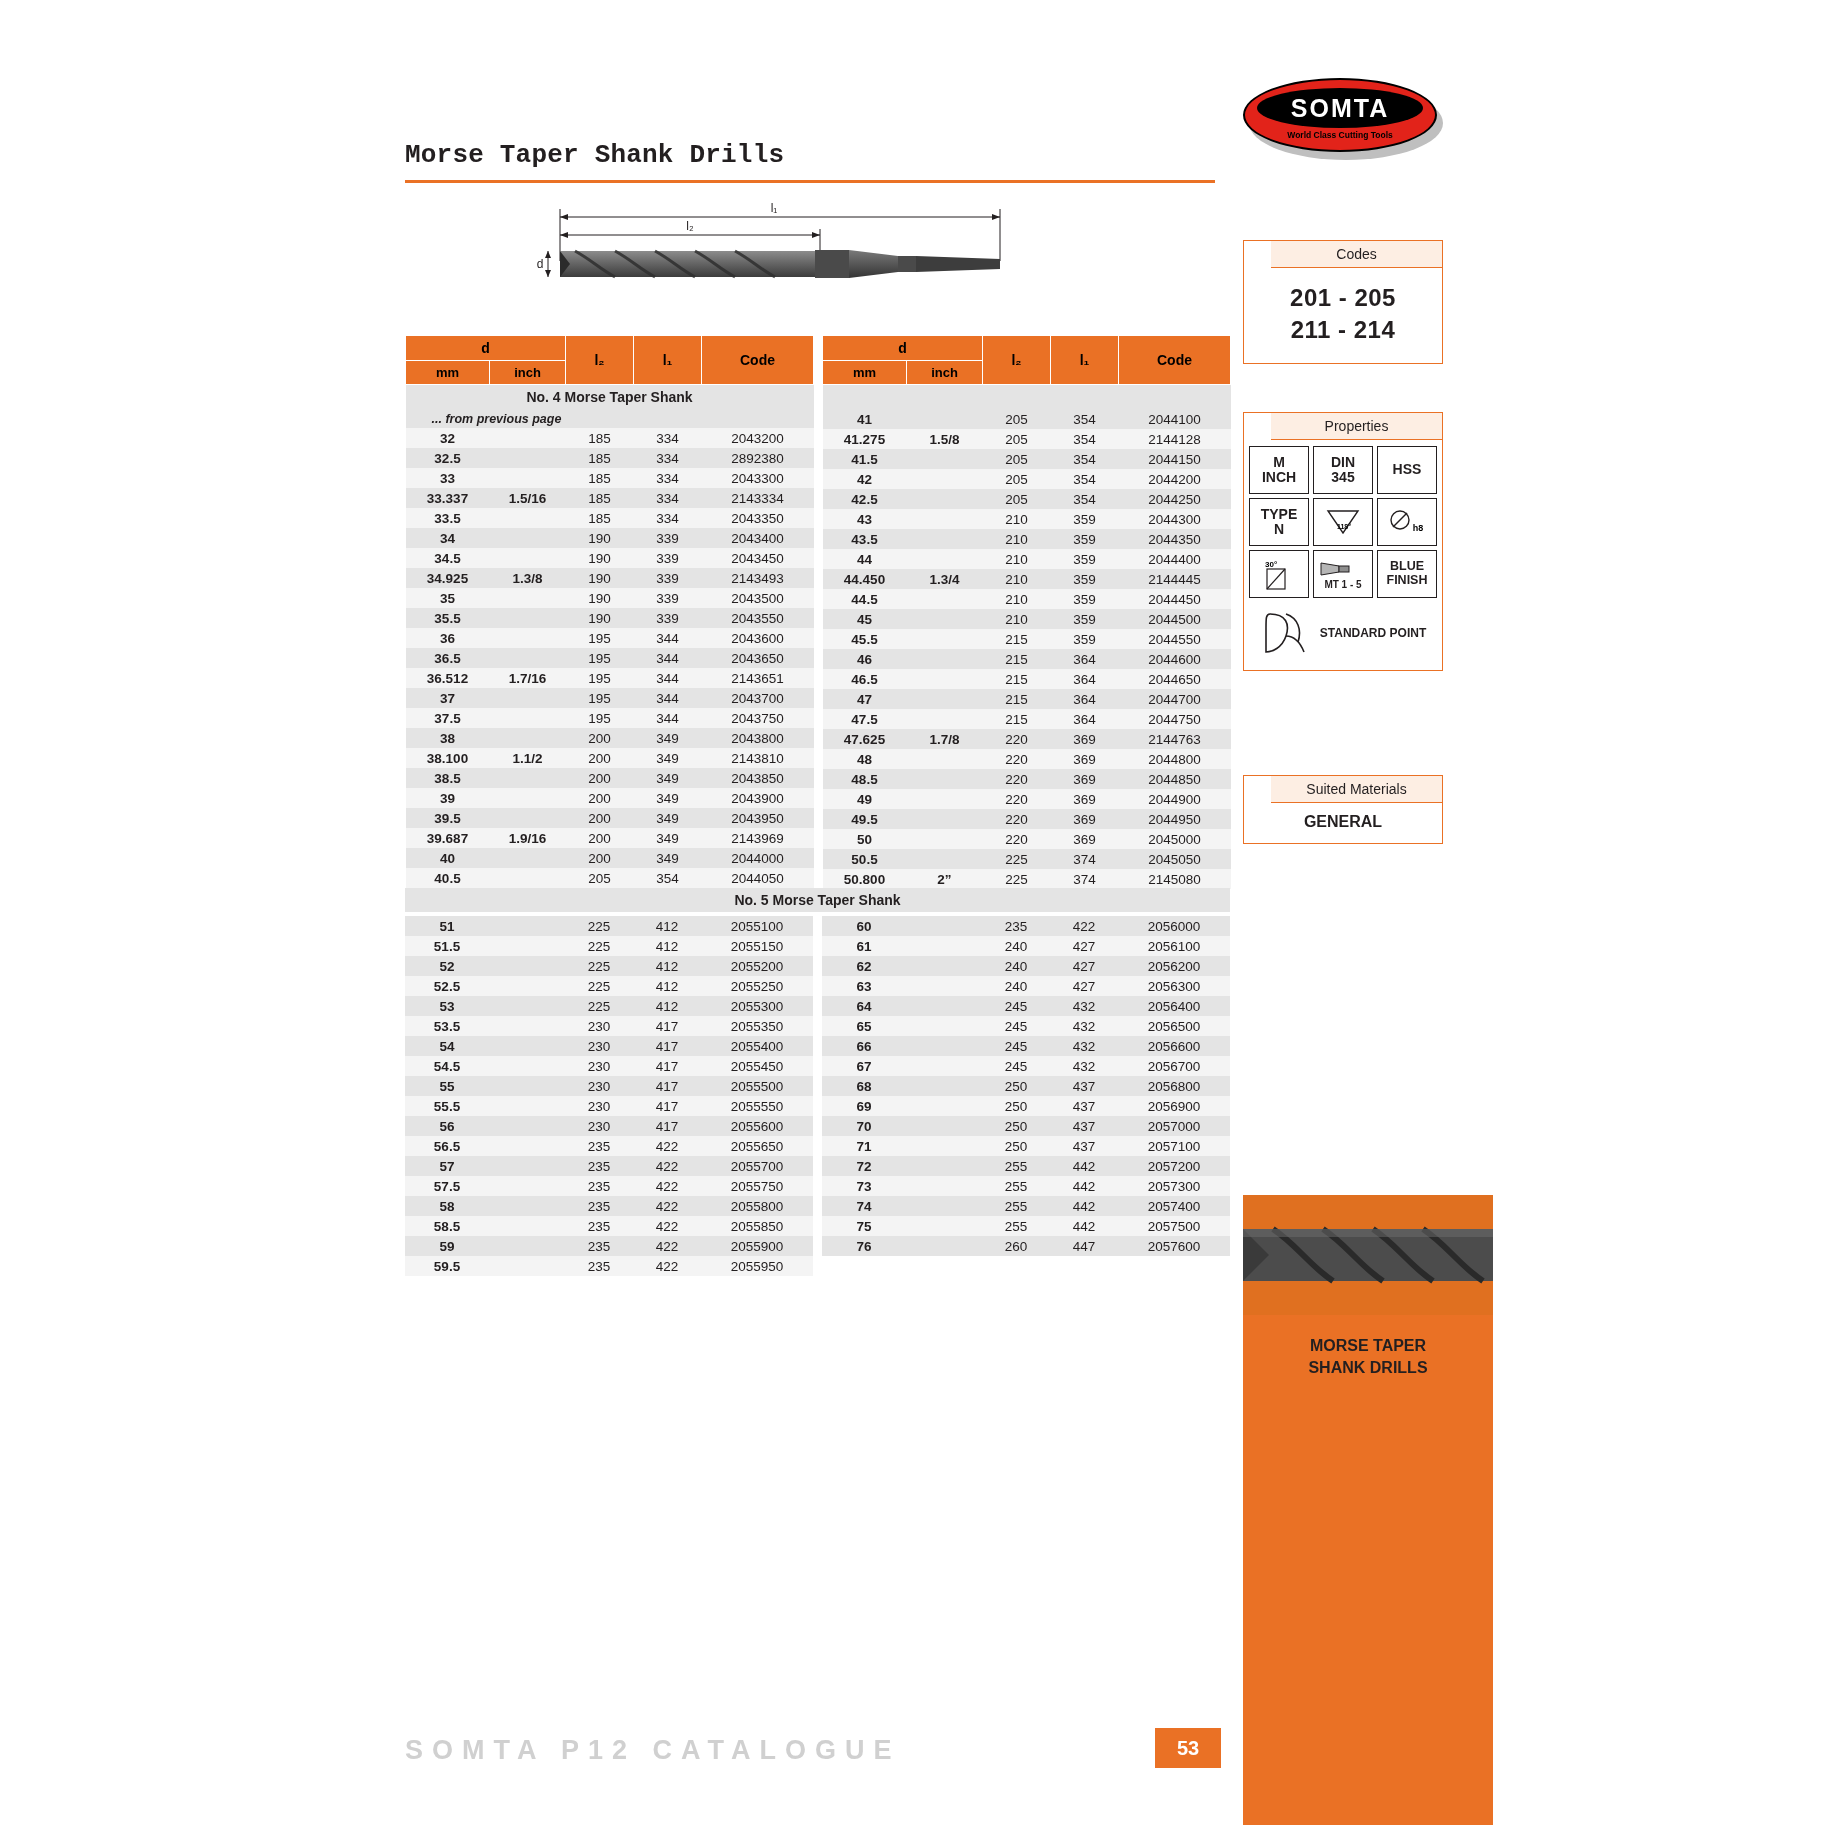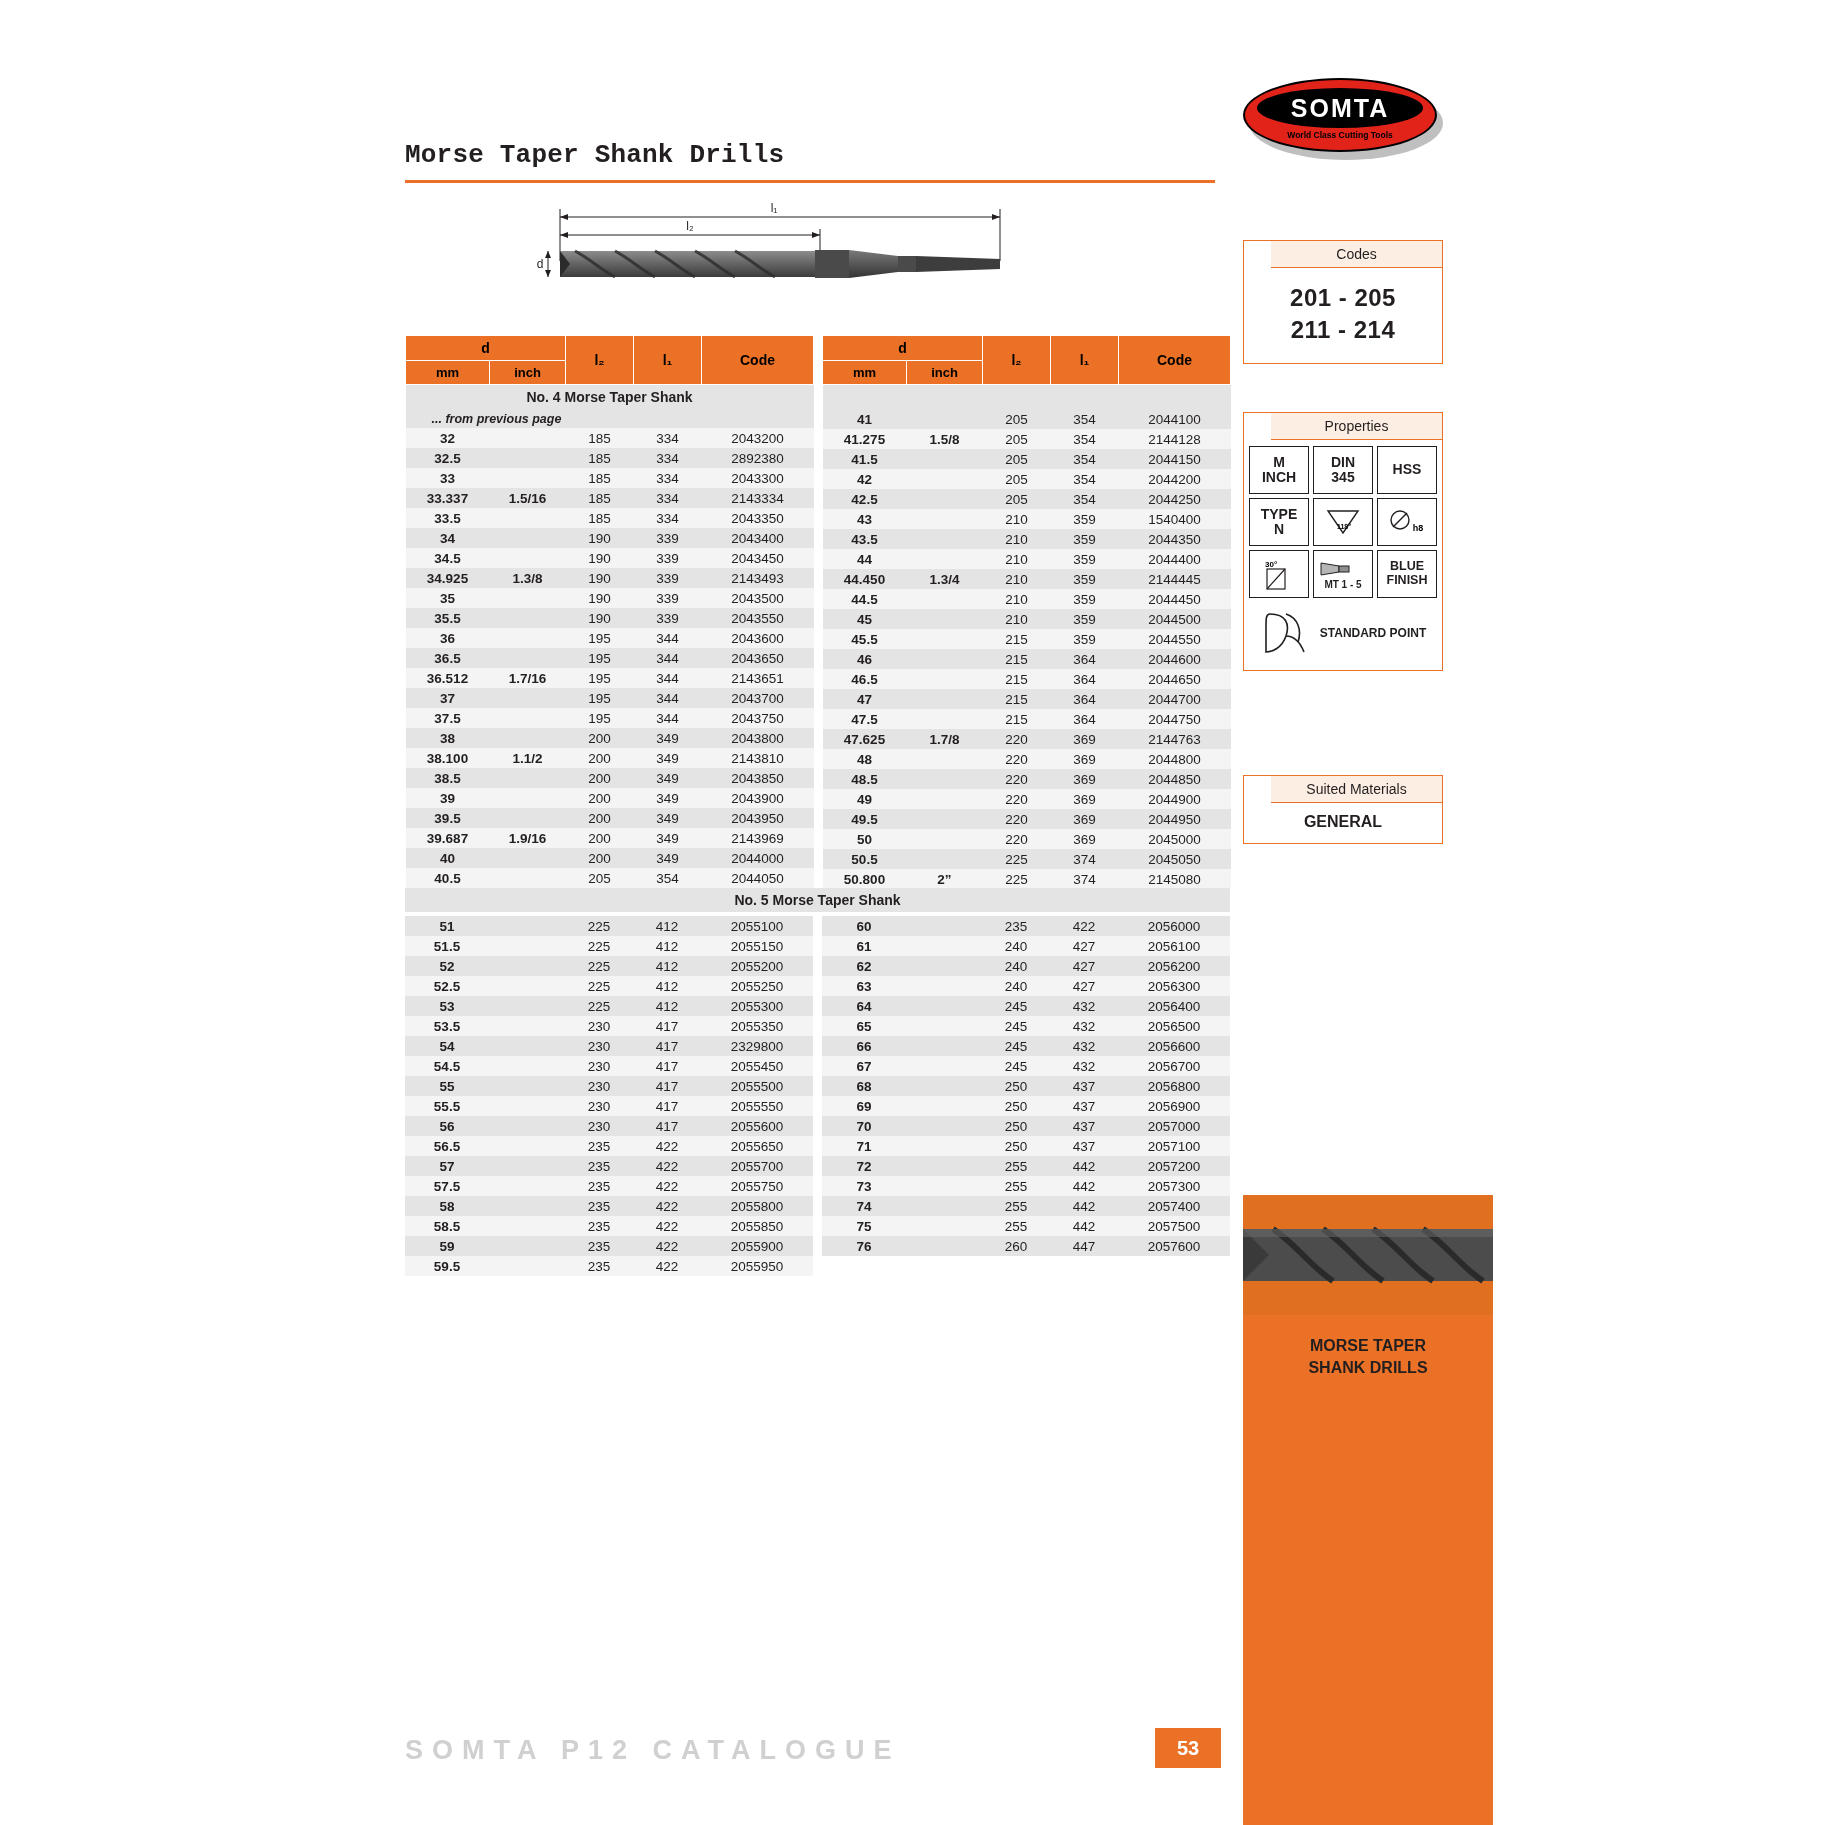--- a/index.html
+++ b/index.html
@@ -414,21 +414,21 @@
             <td class="inch"></td>
             <td>205</td>
             <td>354</td>
             <td>2044250</td>
           </tr>
           <tr class="even">
             <td class="mm">43</td>
             <td class="inch"></td>
             <td>210</td>
             <td>359</td>
-            <td>1540400</td>
+            <td>2044300</td>
           </tr>
           <tr class="odd">
             <td class="mm">43.5</td>
             <td class="inch"></td>
             <td>210</td>
             <td>359</td>
             <td>2044350</td>
           </tr>
           <tr class="even">
             <td class="mm">44</td>
@@ -604,21 +604,21 @@
               <td class="inch"></td>
               <td>230</td>
               <td>417</td>
               <td>2055350</td>
             </tr>
             <tr class="odd">
               <td class="mm">54</td>
               <td class="inch"></td>
               <td>230</td>
               <td>417</td>
-              <td>2329800</td>
+              <td>2055400</td>
             </tr>
             <tr class="even">
               <td class="mm">54.5</td>
               <td class="inch"></td>
               <td>230</td>
               <td>417</td>
               <td>2055450</td>
             </tr>
             <tr class="odd">
               <td class="mm">55</td>

